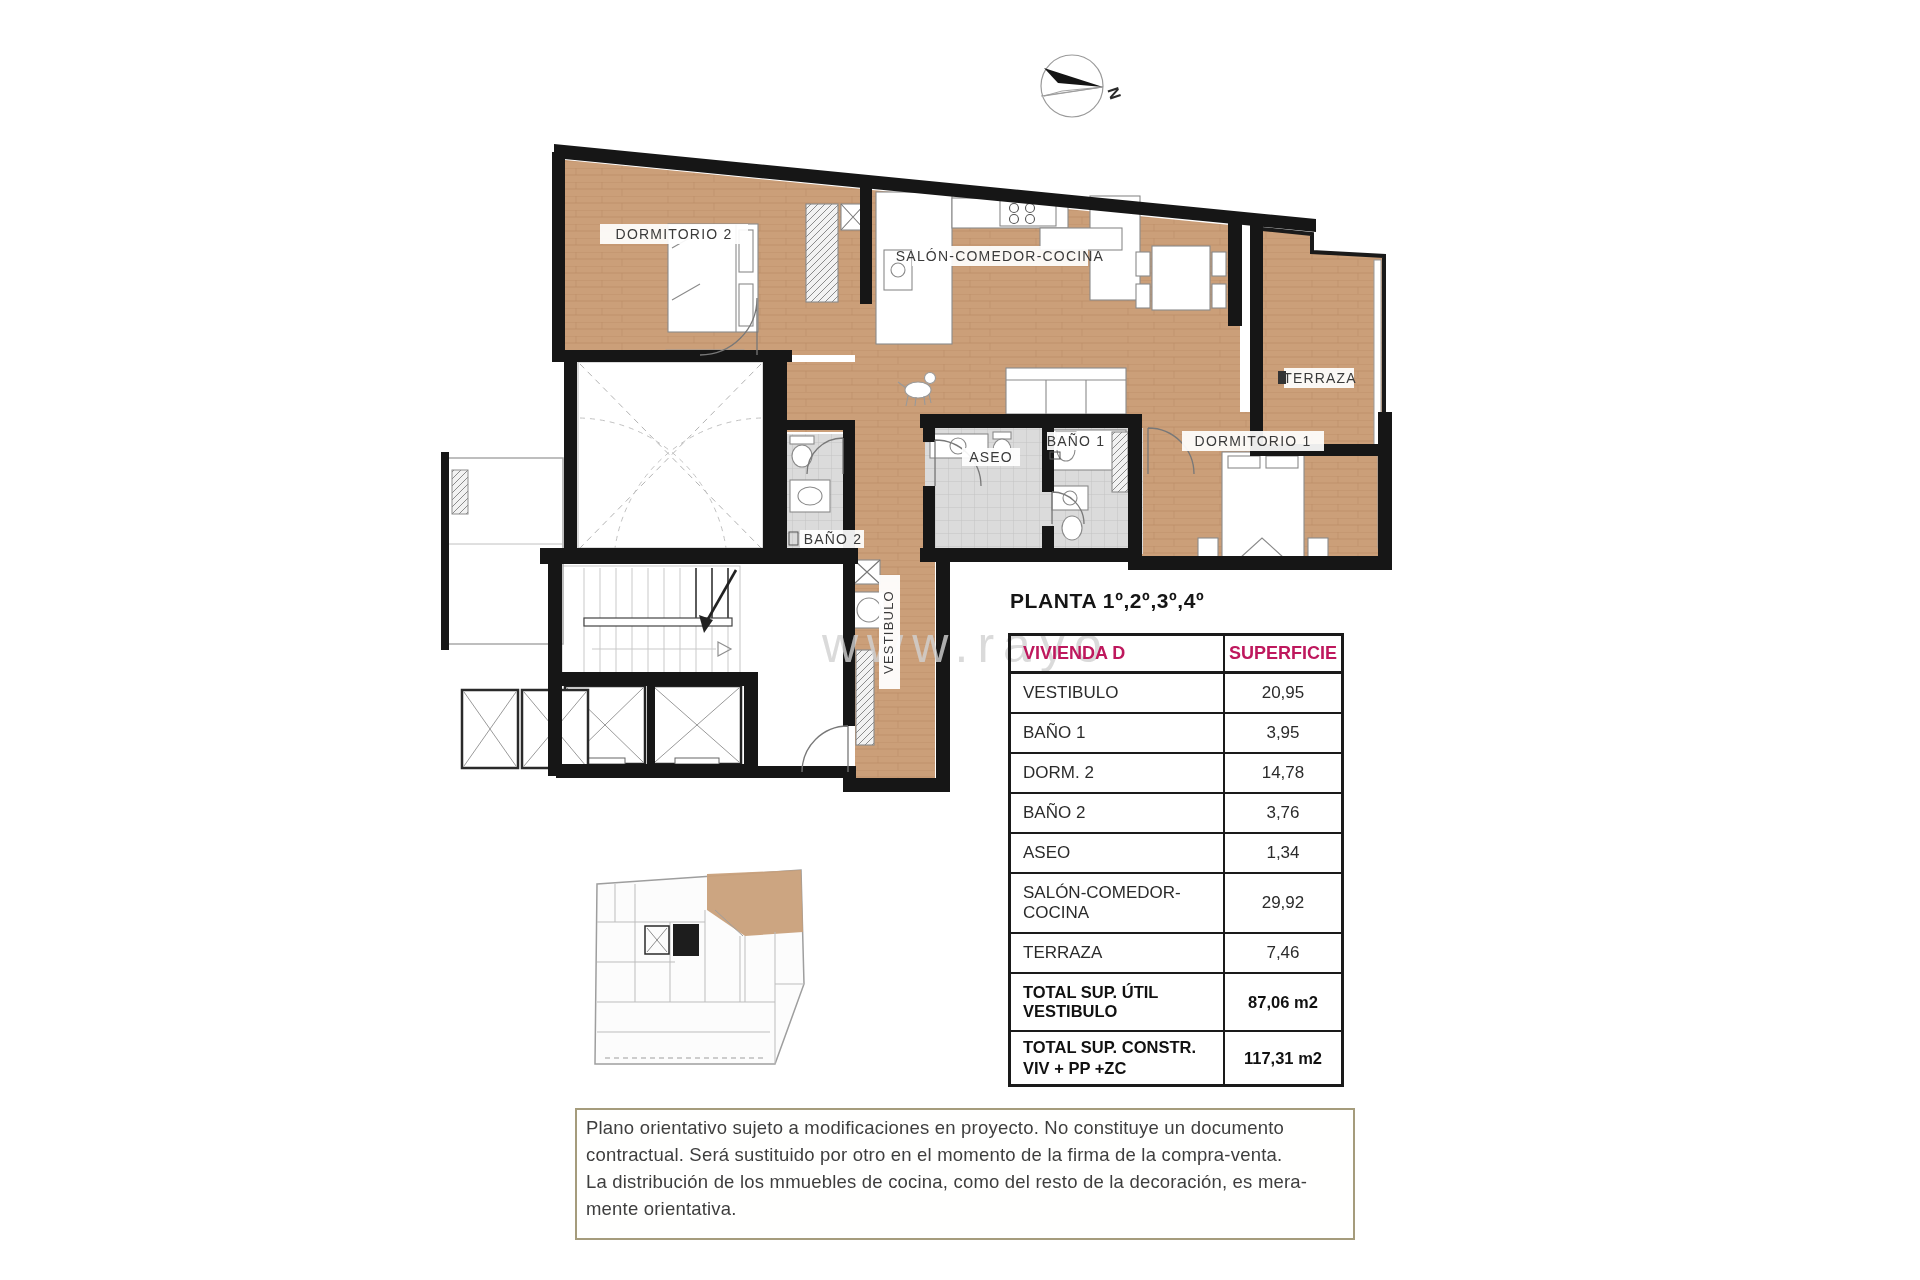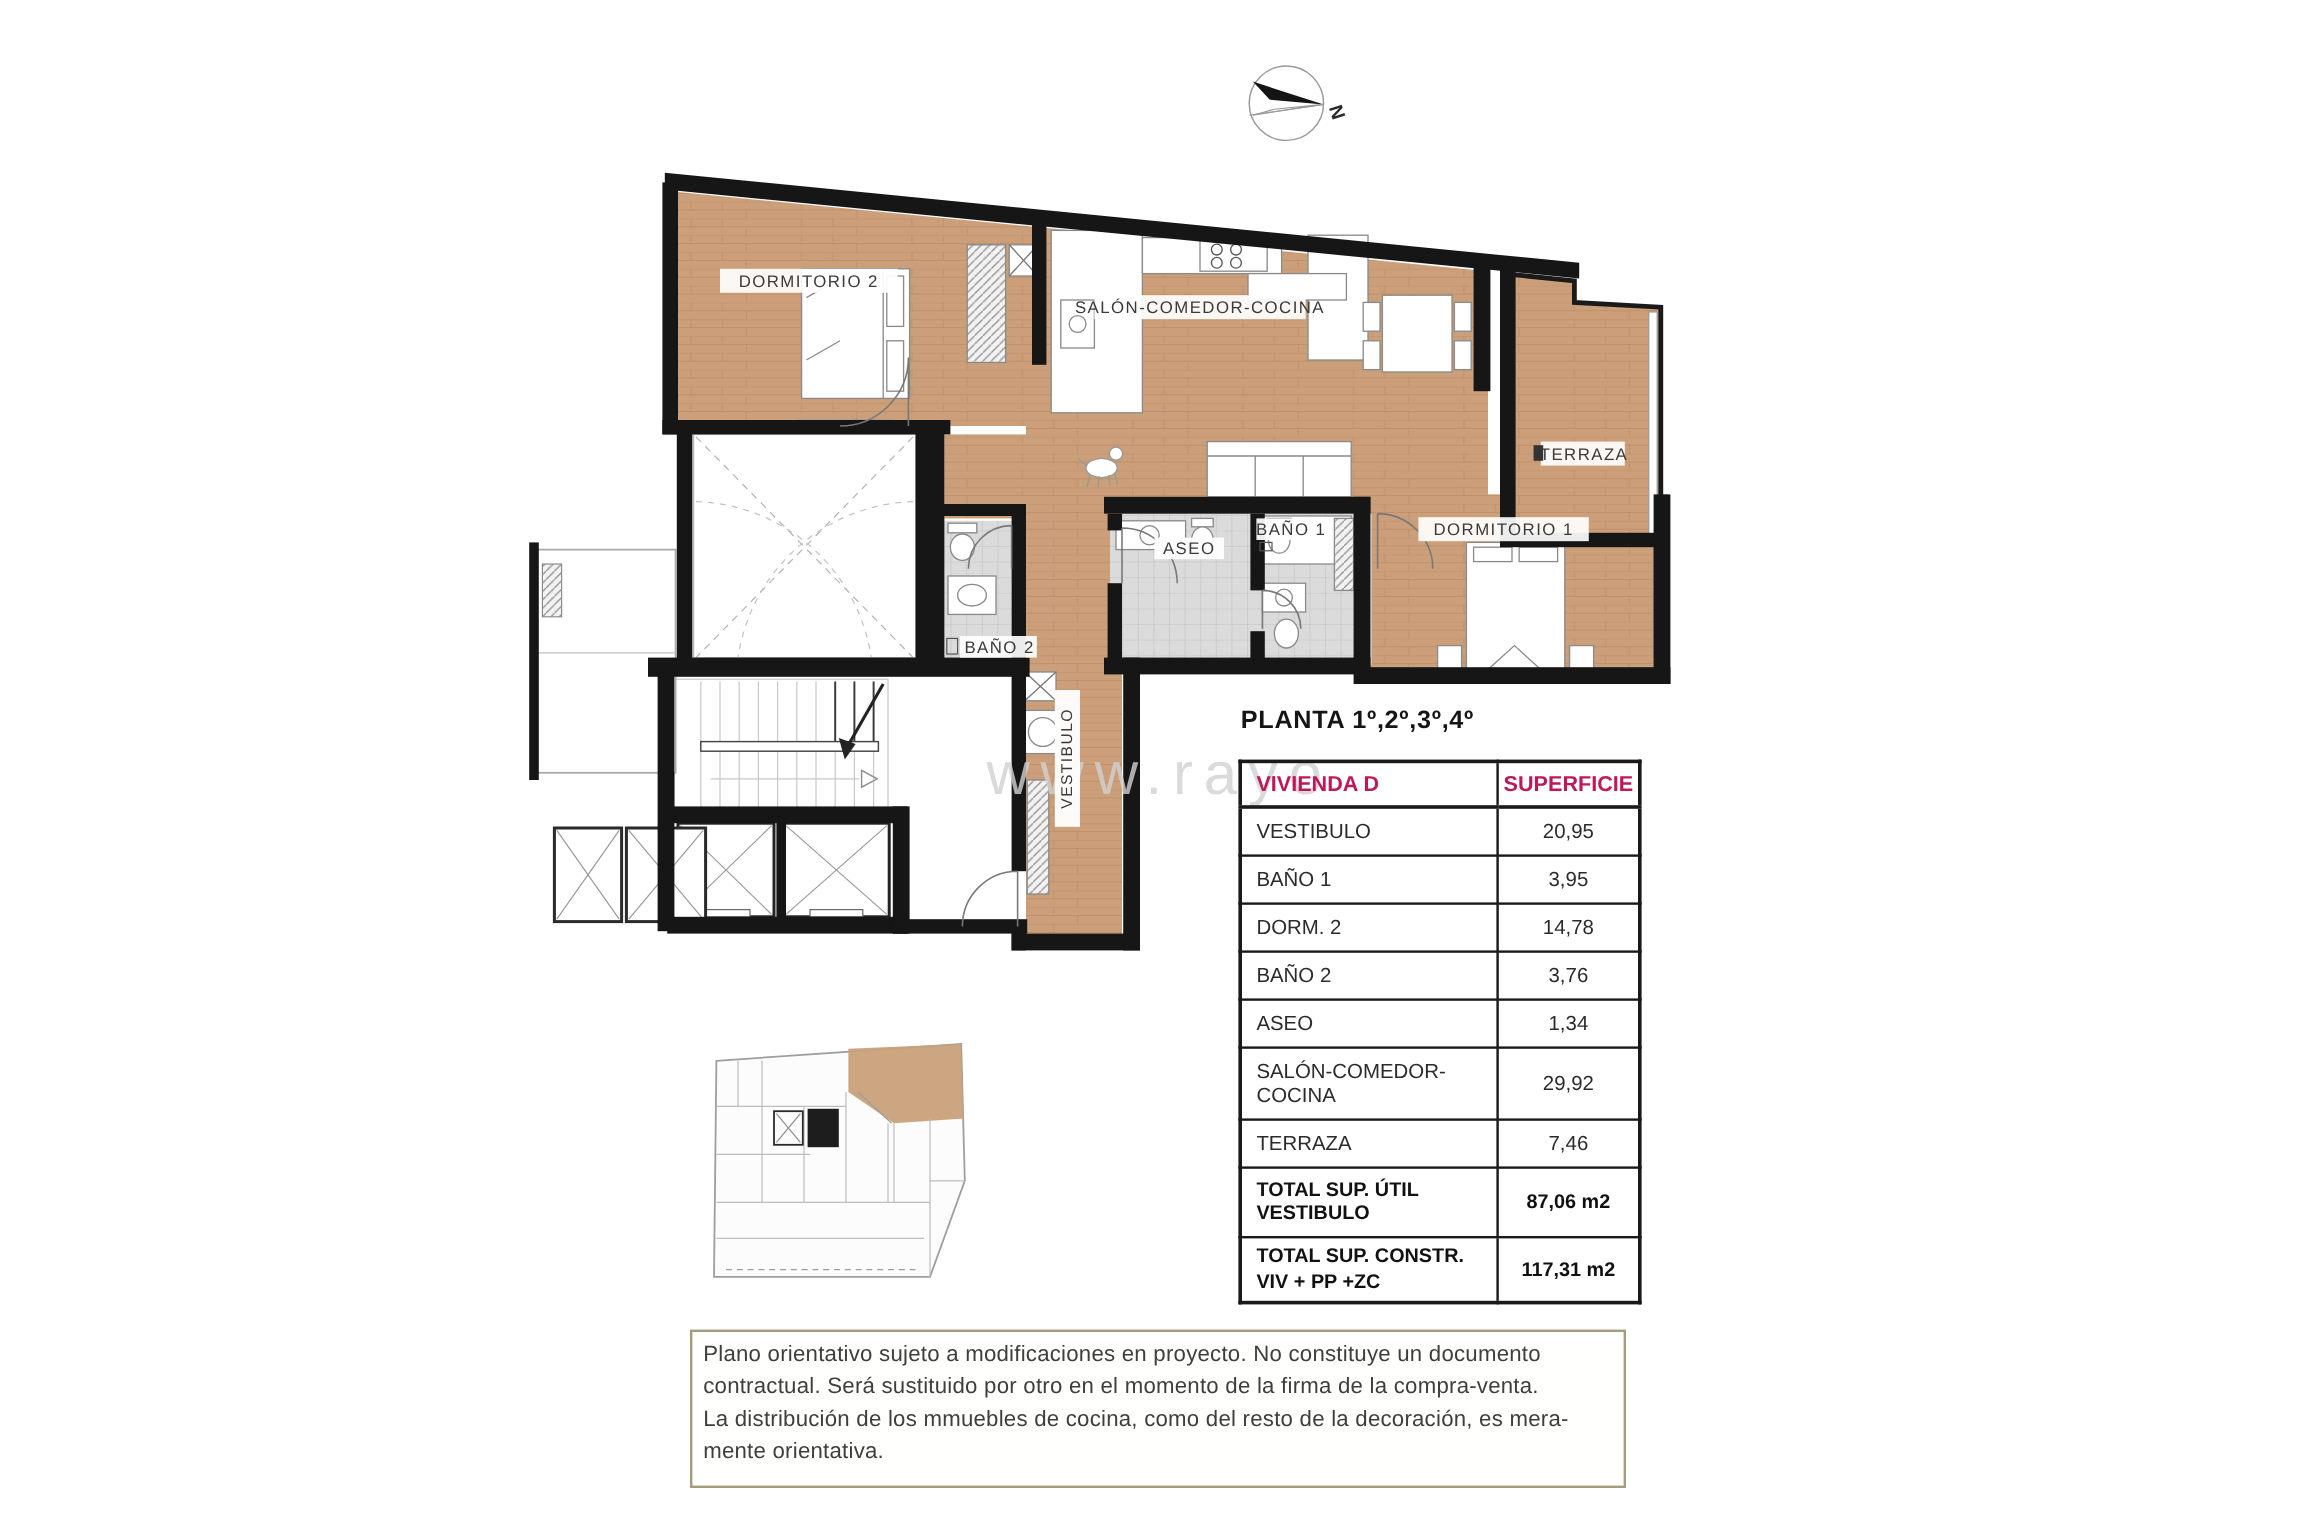--- a/index.html
+++ b/index.html
@@ -1,19 +1,19 @@
 <!DOCTYPE html>
 <html><head>
 <meta charset="utf-8">
 <style>
   html,body{margin:0;padding:0;background:#ffffff;}
   #canvas{position:relative;width:1920px;height:1280px;background:#fff;overflow:hidden;
           font-family:"Liberation Sans",sans-serif;color:#222;}
   
-  .panel{position:absolute;left:1032px;top:589px;width:340px;}
+  .panel{position:absolute;left:1008px;top:589px;width:340px;}
   .panel-title{font-weight:bold;font-size:21px;letter-spacing:.6px;color:#151515;margin:0 0 20px 2px;}
   table.sup{border-collapse:collapse;width:336px;border:3px solid #1a1a1a;background:transparent;}
   table.sup td{border:2px solid #1a1a1a;font-size:17px;color:#2b2b2b;vertical-align:middle;}
   table.sup td.name{padding:9px 6px 9px 12px;width:228px;}
   table.sup td.val{text-align:center;width:102px;padding:9px 4px;}
   table.sup tr.hdr td{font-weight:bold;font-size:18px;border-bottom:3px solid #1a1a1a;padding-top:7px;padding-bottom:7px;color:#be185d;}
   table.sup tr.total td{font-weight:bold;color:#111;font-size:16.5px;}
   table.sup tr.total2 td.name{padding-top:5px;padding-bottom:5px;line-height:21px;}
   
   .disclaimer{position:absolute;left:575px;top:1108px;width:780px;box-sizing:border-box;

